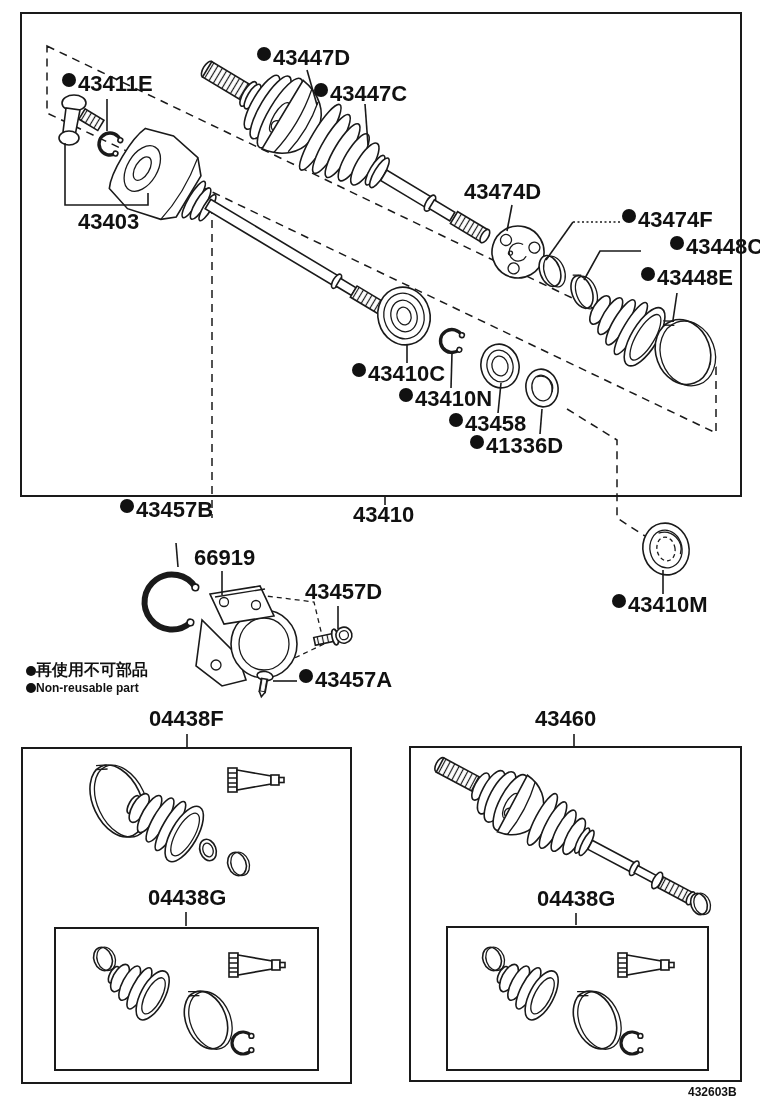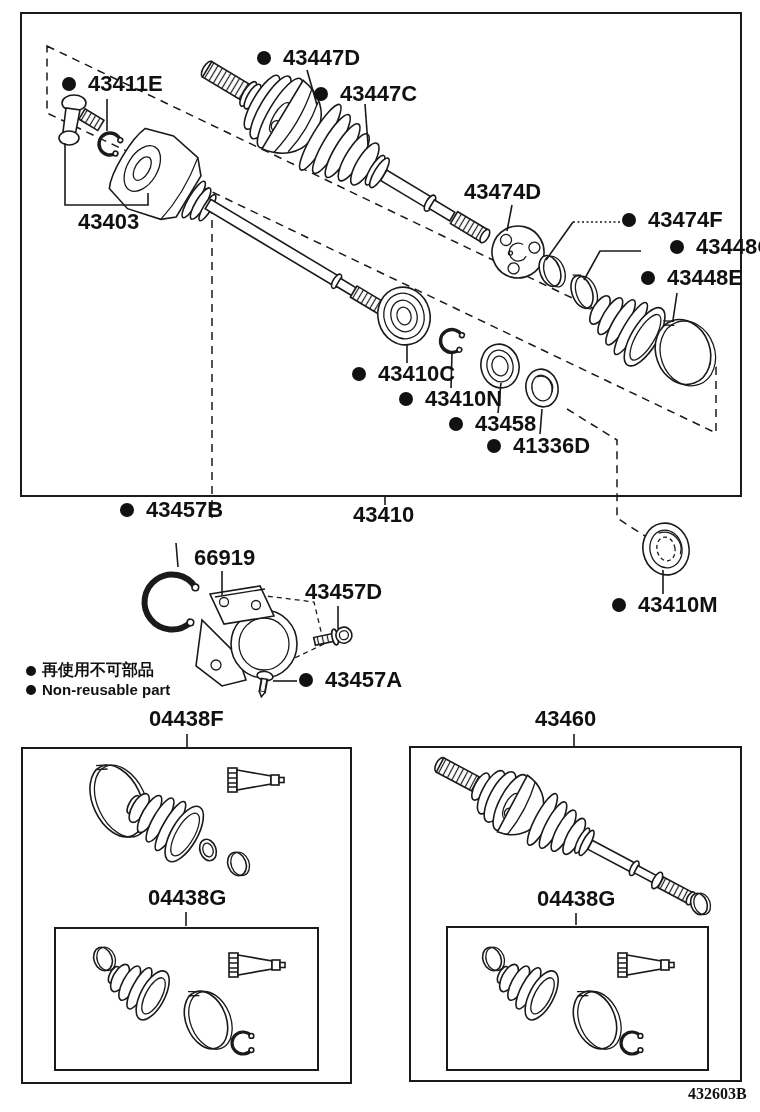--- a/index.html
+++ b/index.html
@@ -6,26 +6,26 @@
   #stage{position:relative;width:760px;height:1112px;background:#fff;overflow:hidden;
          font-family:"Liberation Sans",sans-serif;color:#111;}
   #art{position:absolute;left:0;top:0;}
   .w{fill:#fff;stroke:#1a1a1a;stroke-width:1.6;}
   .n{fill:none;stroke:#1a1a1a;stroke-width:1.3;}
   .box{fill:none;stroke:#1a1a1a;stroke-width:2;}
   .lead{fill:none;stroke:#1a1a1a;stroke-width:1.6;}
   .dash{fill:none;stroke:#1a1a1a;stroke-width:1.5;stroke-dasharray:8 6;}
   .dash2{fill:none;stroke:#1a1a1a;stroke-width:1.3;stroke-dasharray:5 4;}
   .dots{fill:none;stroke:#1a1a1a;stroke-width:1.4;stroke-dasharray:2 2.5;}
-  .lbl{position:absolute;display:flex;align-items:center;gap:12px;white-space:nowrap;
+  .lbl{position:absolute;display:flex;gap:2px;white-space:nowrap;
        font-weight:700;font-size:22px;line-height:1;letter-spacing:0;}
   .lbl .dot{width:14px;height:14px;border-radius:50%;background:#111;flex:0 0 auto;}
-  .legend-row{position:absolute;display:flex;align-items:center;gap:6px;white-space:nowrap;font-weight:700;}
+  .legend-row{position:absolute;display:flex;align-items:center;white-space:nowrap;font-weight:700;}
   .legend-row .dot{width:10px;height:10px;border-radius:50%;background:#111;flex:0 0 auto;}
-  .fig-code{position:absolute;font-weight:700;font-size:16px;line-height:1;font-family:Liberation Serif, serif;}
+  .fig-code{position:absolute;font-weight:700;font-size:12px;line-height:1;}
 </style>
 </head>
 <body>
 
 <div id="stage">
 
   <svg id="art" width="760" height="1112" viewBox="0 0 760 1112">
     <defs>
       <pattern id="spl" width="5" height="6" patternUnits="userSpaceOnUse">
         <path d="M2.5,0 V6" stroke="#1a1a1a" stroke-width="1.2"></path>
@@ -359,21 +359,21 @@
       <span>43410C</span>
     </div>
   <div class="lbl" style="left:399px;top:388px">
       <span class="dot"></span>
       <span>43410N</span>
     </div>
   <div class="lbl" style="left:449px;top:413px">
       <span class="dot"></span>
       <span>43458</span>
     </div>
-  <div class="lbl" style="left:487px;top:435px">
+  <div class="lbl" style="left:470px;top:435px">
       <span class="dot"></span>
       <span>41336D</span>
     </div>
   <div class="lbl" style="left:353px;top:504px">
       <span>43410</span>
     </div>
   <div class="lbl" style="left:120px;top:499px">
       <span class="dot"></span>
       <span>43457B</span>
     </div>
@@ -401,21 +401,21 @@
       <span>43460</span>
     </div>
   <div class="lbl" style="left:537px;top:888px">
       <span>04438G</span>
     </div>
 
   <div class="legend-row" style="left:26px;top:660px;font-size:16px">
     <span class="dot"></span>
     <span>再使用不可部品</span>
   </div>
-  <div class="legend-row" style="left:26px;top:681px;font-size:15px">
+  <div class="legend-row" style="left:26px;top:681px;font-size:12px">
     <span class="dot"></span>
     <span>Non-reusable part</span>
   </div>
 
   <div class="fig-code" style="left:688px;top:1086px">
     <span>432603B</span>
   </div>
 </div>
 
 </body></html>

